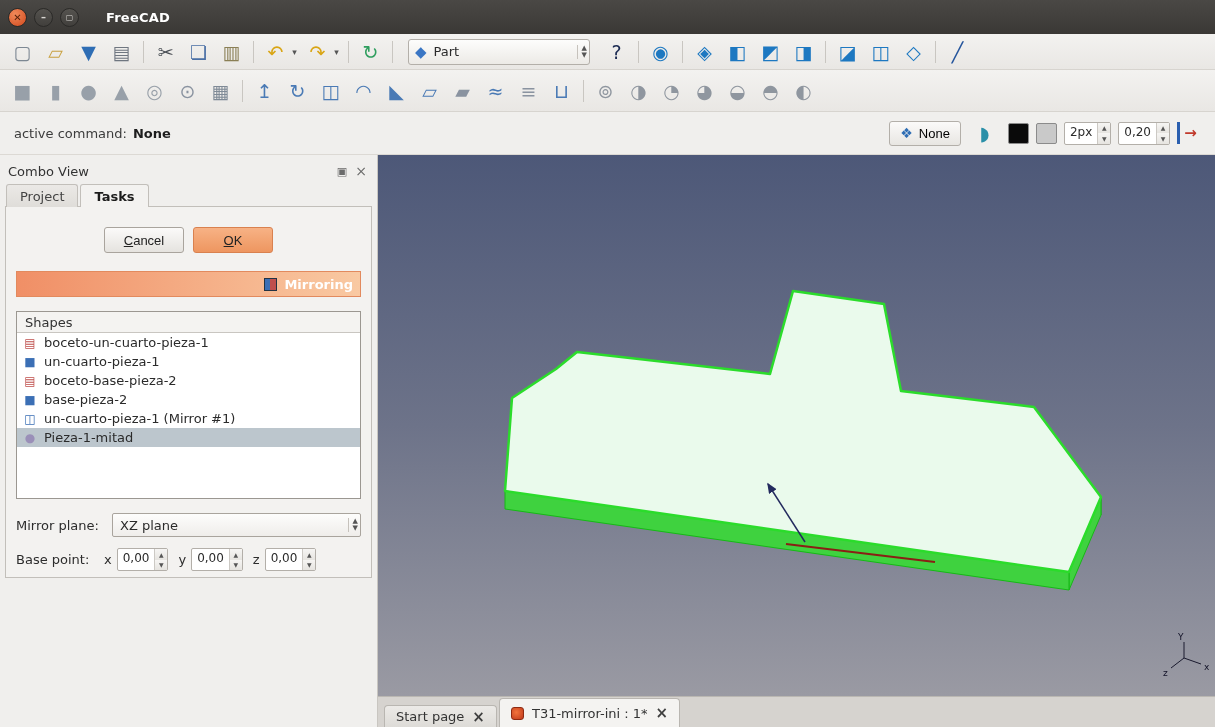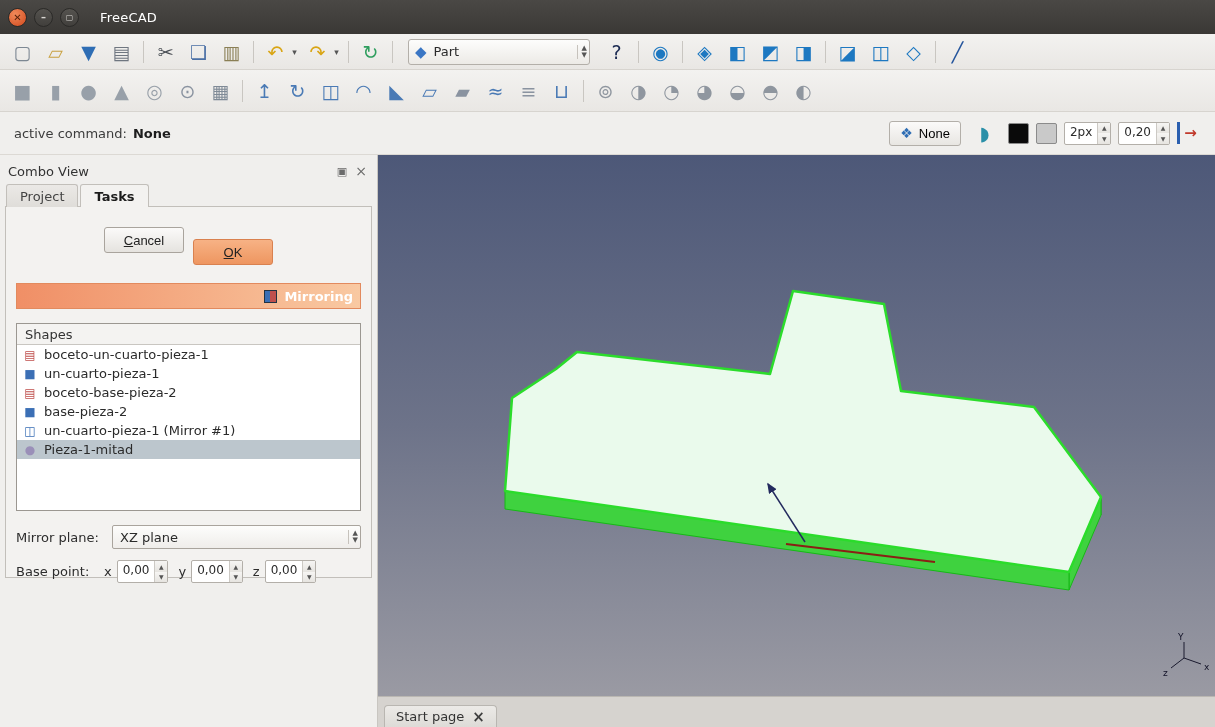--- a/index.html
+++ b/index.html
@@ -19,21 +19,21 @@
     width:19px; height:19px; border-radius:50%; margin-right:7px;
     display:flex; align-items:center; justify-content:center;
     font-size:10px; font-weight:bold; border:1px solid #2a2927;
   }
   .win-close { background:radial-gradient(circle at 35% 30%, #ef8a5a, #d2491d); color:#55200a; }
   .win-close::before { content:"✕"; }
   .win-min { background:linear-gradient(#55534f,#413f3c); color:#d8d6d2; }
   .win-min::before { content:"–"; }
   .win-max { background:linear-gradient(#55534f,#413f3c); color:#d8d6d2; font-size:8px; }
   .win-max::before { content:"▢"; }
-  .win-title { color:#fff; font-weight:normal; margin-left:14px; letter-spacing:.2px; }
+  .win-title { color:#fff; font-weight:bold; margin-left:20px; letter-spacing:.2px; }
 
   
   .toolbar {
     display:flex; align-items:center; padding:0 6px;
     background:linear-gradient(#f3f2f0,#e9e7e4);
     border-bottom:1px solid #d7d4cf;
   }
   .toolbar.row1 { height:36px; }
   .toolbar.row2 { height:42px; }
   .tb-group { display:inline-flex; align-items:center; }
@@ -106,21 +106,21 @@
   .ptab.active { background:#f3f2f0; font-weight:bold; color:#1c1c1c; z-index:2; }
   .panel-content {
     border:1px solid #c2bfba; margin:0 5px; background:#f3f2f0; height:372px;
   }
   .task-buttons { display:flex; justify-content:center; gap:9px; margin-top:20px; }
   .btn {
     min-width:80px; height:26px; border:1px solid #a9a49d; border-radius:3px;
     background:linear-gradient(#fbfaf9,#e5e3df); font-size:13px; color:#222;
     display:inline-flex; align-items:center; justify-content:center;
   }
-  .btn.ok { background:linear-gradient(#f7b285,#ee9660); border-color:#d9814f;margin-top:12px; }
+  .btn.ok { background:linear-gradient(#f7b285,#ee9660); border-color:#d9814f; }
   .btn .btn-label { display:inline-block; }
   .btn .btn-label::first-letter { text-decoration:underline; }
 
   .mirroring-header {
     margin:18px 10px 0; height:26px; padding:0 7px;
     background:linear-gradient(90deg,#f08f66,#f9c9a2);
     border:1px solid #e2času; border:1px solid #e28a5e;
     display:flex; align-items:center; gap:7px; color:#fff; font-weight:bold;justify-content:flex-end;
   }
   .mirroring-icon { width:13px; height:13px; display:inline-block;
@@ -420,15 +420,20 @@
           <text x="826" y="515" font-size="9" fill="#101025" stroke="none">x</text>
           <text x="785" y="521" font-size="9" fill="#101025" stroke="none">z</text>
         </g>
       </svg>
     </div>
     <div class="doc-tabs">
       <div class="dtab">
         <span>Start page</span>
         <span class="tab-close"></span>
       </div>
+      <div class="dtab active">
+        <span class="fc-logo"></span>
+        <span>T31-mirror-ini : 1*</span>
+        <span class="tab-close"></span>
+      </div>
     </div>
   </div>
 </div>
 
 </body></html>

